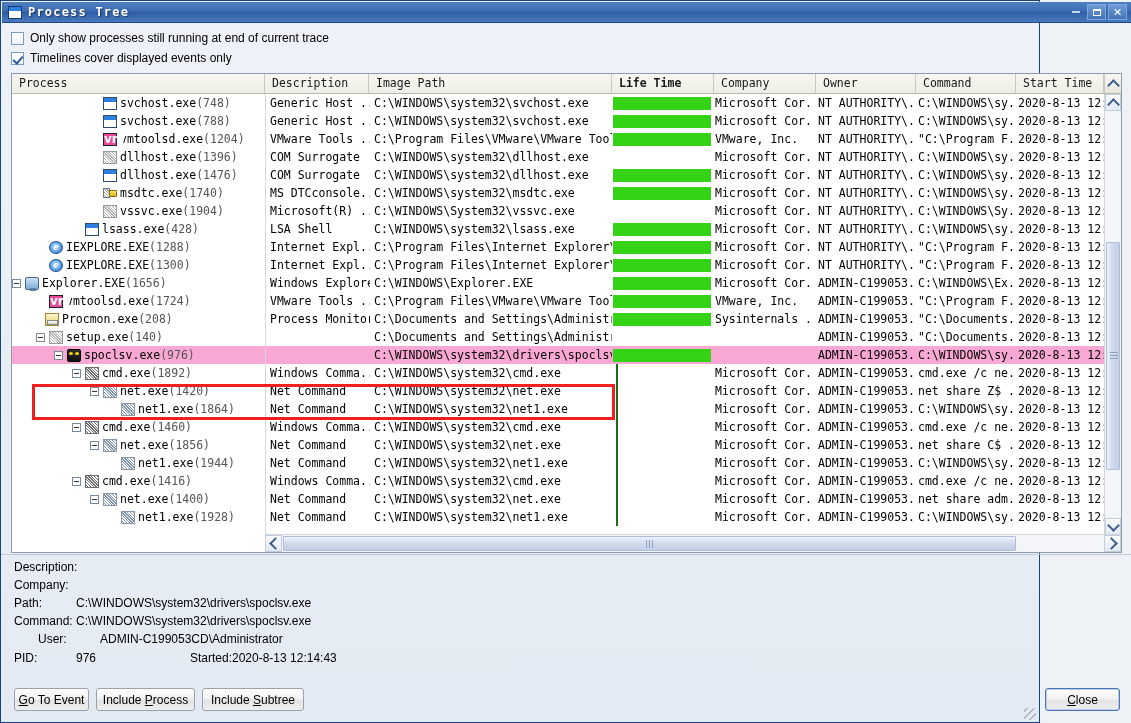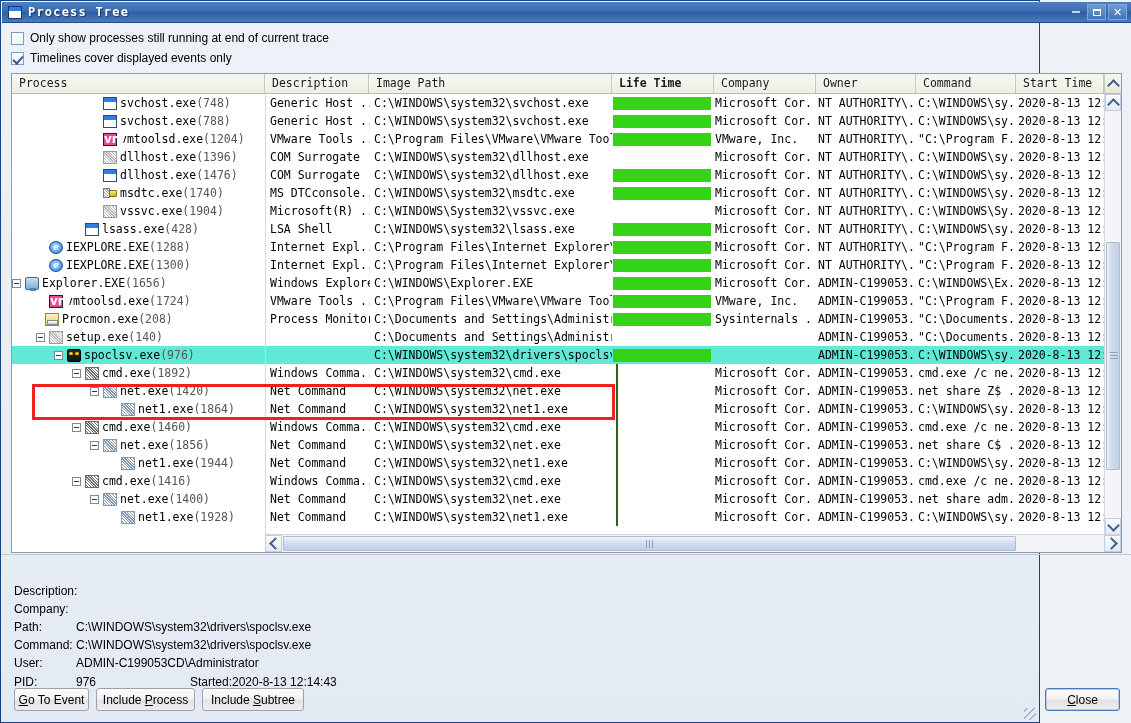--- a/index.html
+++ b/index.html
@@ -90,21 +90,21 @@
   .chev.left{transform:rotate(-135deg);margin-left:3px;}
   .chev.right{transform:rotate(45deg);margin-right:3px;}
 
   
   #rows{
     position:absolute;left:0;top:20px;width:1092px;height:441px;overflow:hidden;
     background:#fff;
     font-family:"DejaVu Sans Mono","Liberation Mono",monospace;font-size:11.5px;color:#000;
   }
   .row{position:absolute;left:0;width:1092px;height:18px;line-height:18px;white-space:nowrap;}
-  .row.sel{background:#5eead4;}
+  .row.sel{background:#f9a8d4;}
   .cell{position:absolute;top:0;height:18px;line-height:18px;overflow:hidden;white-space:nowrap;}
   .c-proc{left:0;width:253px;}
   .c-desc{left:258px;width:100px;}
   .c-path{left:362px;width:238px;}
   .c-comp{left:703px;width:98px;}
   .c-own{left:806px;width:98px;}
   .c-cmd{left:906px;width:96px;}
   .c-start{left:1006px;width:86px;}
 
   
@@ -238,21 +238,21 @@
   
   #colrule{position:absolute;left:253px;top:20px;width:1px;height:441px;background:#d9d9cf;}
 
   
   #redbox{
     position:absolute;left:20px;top:310px;width:583px;height:36px;
     border:3px solid #f02020;box-sizing:border-box;pointer-events:none;z-index:30;
   }
 
   
-  #details{position:absolute;left:0;top:580px;width:1131px;height:120px;font-size:12px;color:#000;}
+  #details{position:absolute;left:0;top:556px;width:1131px;height:120px;font-size:12px;color:#000;}
   .dline{position:absolute;left:13px;white-space:nowrap;}
   .dlabel{display:inline-block;}
   .dval{display:inline-block;}
   #sep{position:absolute;left:0;top:553px;width:1131px;height:1px;background:#c3c9d2;}
 
   
   .btn{
     position:absolute;height:23px;box-sizing:border-box;
     background:linear-gradient(to bottom,#fdfdfd 0%,#f2f2f2 48%,#e3e3e3 52%,#eeeeee 100%);
     border:1px solid #9aa3ad;border-radius:3px;
@@ -761,21 +761,21 @@
     </div>
     <div class="dline" style="top:21px;">
       <span class="dlabel" style="width:62px;">Company:</span><span class="dval"></span>
     </div>
     <div class="dline" style="top:39px;">
       <span class="dlabel" style="width:62px;">Path:</span><span class="dval">C:\WINDOWS\system32\drivers\spoclsv.exe</span>
     </div>
     <div class="dline" style="top:57px;">
       <span class="dlabel" style="width:62px;">Command:</span><span class="dval">C:\WINDOWS\system32\drivers\spoclsv.exe</span>
     </div>
-    <div class="dline" style="top:75px;">
+    <div class="dline" style="top:75px;margin-left:24px;">
       <span class="dlabel" style="width:62px;">User:</span><span class="dval">ADMIN-C199053CD\Administrator</span>
     </div>
     <div class="dline" style="top:94px;">
       <span class="dlabel" style="width:62px;">PID:</span><span class="dval" style="width:98px;display:inline-block;">976</span><span class="dlabel" style="width:58px;text-align:right;">Started:</span><span class="dval">2020-8-13 12:14:43</span>
     </div>
   </div>
 
   <div class="btn" id="btn-goto">
       <span><u>G</u>o To Event</span>
     </div>

